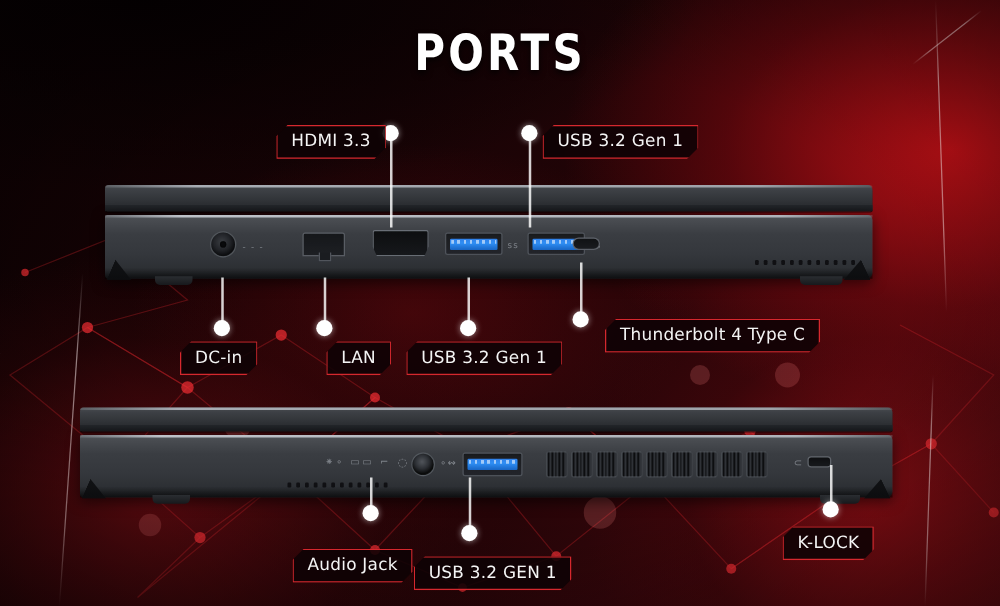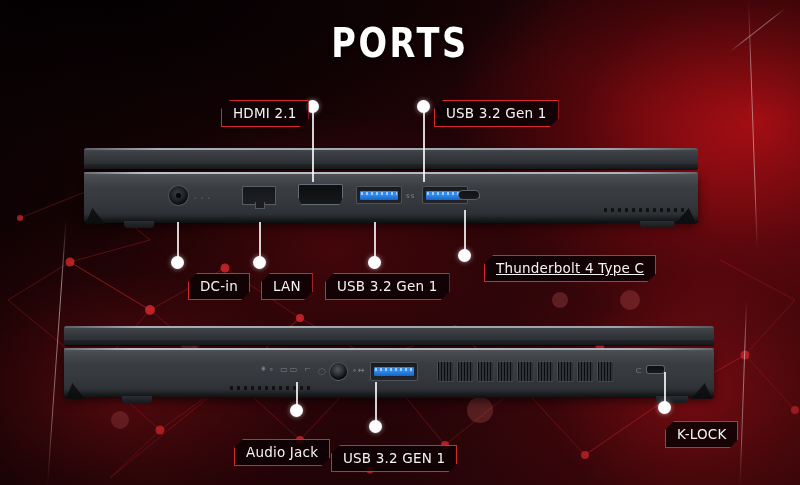--- a/index.html
+++ b/index.html
@@ -343,47 +343,47 @@
           <div class="mv"></div>
       </div>
 
       <div class="foot" style="left:58px; width:30px;"></div>
       <div class="foot" style="right:26px; width:32px;"></div>
     </div>
   </div>
 
   <div class="dot" style="left:306px; top:100px;"></div>
   <div class="lead" style="left:312px; top:110px; height:72px;"></div>
-  <div class="tagbox" style="left:221px; top:100px;">HDMI 2.1</div>
+  <div class="tagbox" style="left:221px; top:100px;">HDMI 3.3</div>
 
   <div class="dot" style="left:417px; top:100px;"></div>
   <div class="lead" style="left:423px; top:110px; height:72px;"></div>
   <div class="tagbox" style="left:434px; top:100px;">USB 3.2 Gen 1</div>
 
   <div class="lead" style="left:177px; top:222px; height:38px;"></div>
   <div class="dot" style="left:171px; top:256px;"></div>
-  <div class="tagbox" style="left:144px; top:273px;margin-left:44px;">DC-in</div>
+  <div class="tagbox" style="left:144px; top:273px;">DC-in</div>
 
   <div class="lead" style="left:259px; top:222px; height:38px;"></div>
   <div class="dot" style="left:253px; top:256px;"></div>
   <div class="tagbox" style="left:233px; top:273px;margin-left:28px;">LAN</div>
 
   <div class="lead" style="left:374px; top:222px; height:38px;"></div>
   <div class="dot" style="left:368px; top:256px;"></div>
   <div class="tagbox" style="left:325px; top:273px;">USB 3.2 Gen 1</div>
 
   <div class="lead" style="left:464px; top:210px; height:42px;"></div>
   <div class="dot" style="left:458px; top:249px;"></div>
-  <div class="tagbox" style="left:484px; top:255px;text-decoration:underline;">Thunderbolt 4 Type C</div>
+  <div class="tagbox" style="left:484px; top:255px;">Thunderbolt 4 Type C</div>
 
   <div class="lead" style="left:296px; top:382px; height:26px;"></div>
   <div class="dot" style="left:290px; top:404px;"></div>
   <div class="tagbox" style="left:234px; top:403px;margin-top:36px;">Audio Jack</div>
 
   <div class="lead" style="left:375px; top:382px; height:42px;"></div>
   <div class="dot" style="left:369px; top:420px;"></div>
   <div class="tagbox" style="left:331px; top:445px;">USB 3.2 GEN 1</div>
 
   <div class="lead" style="left:664px; top:372px; height:34px;"></div>
   <div class="dot" style="left:658px; top:401px;"></div>
-  <div class="tagbox" style="left:626px; top:421px;margin-left:39px;">K-LOCK</div>
+  <div class="tagbox" style="left:626px; top:421px;">K-LOCK</div>
 
 </div>
 
 </body></html>

